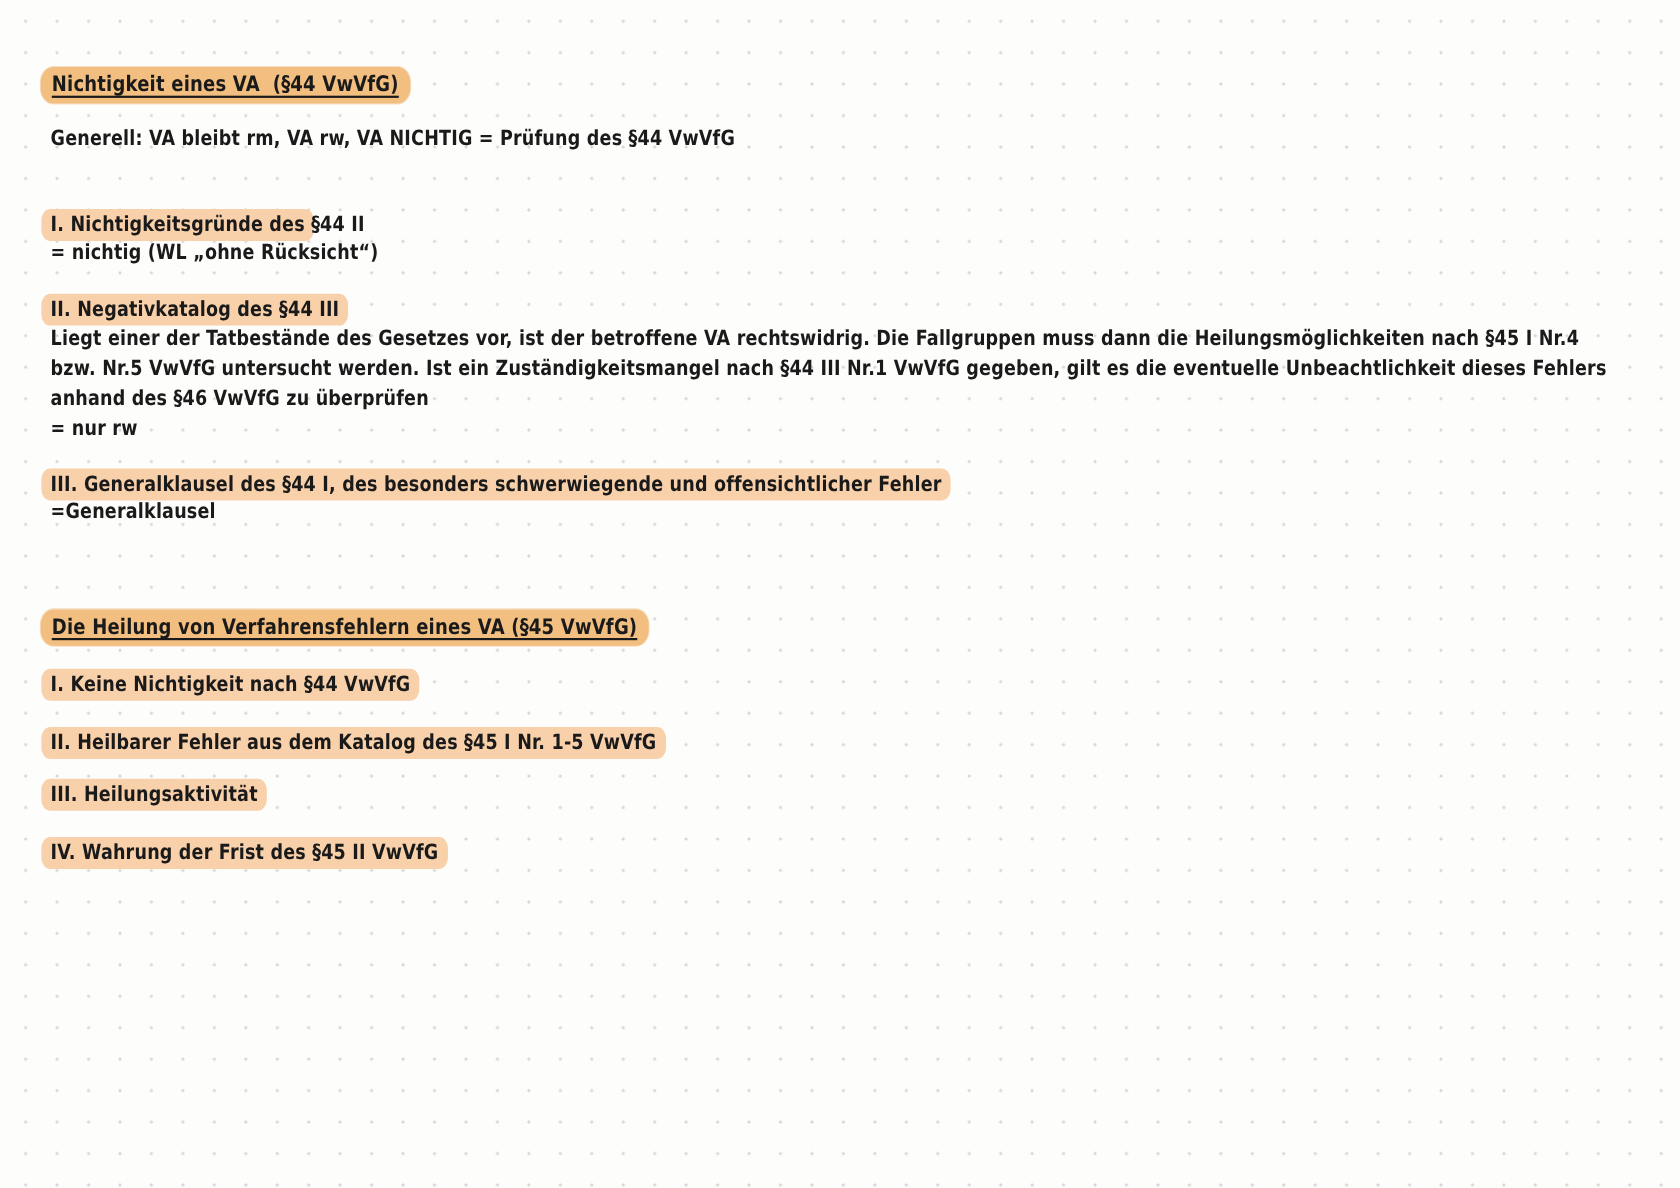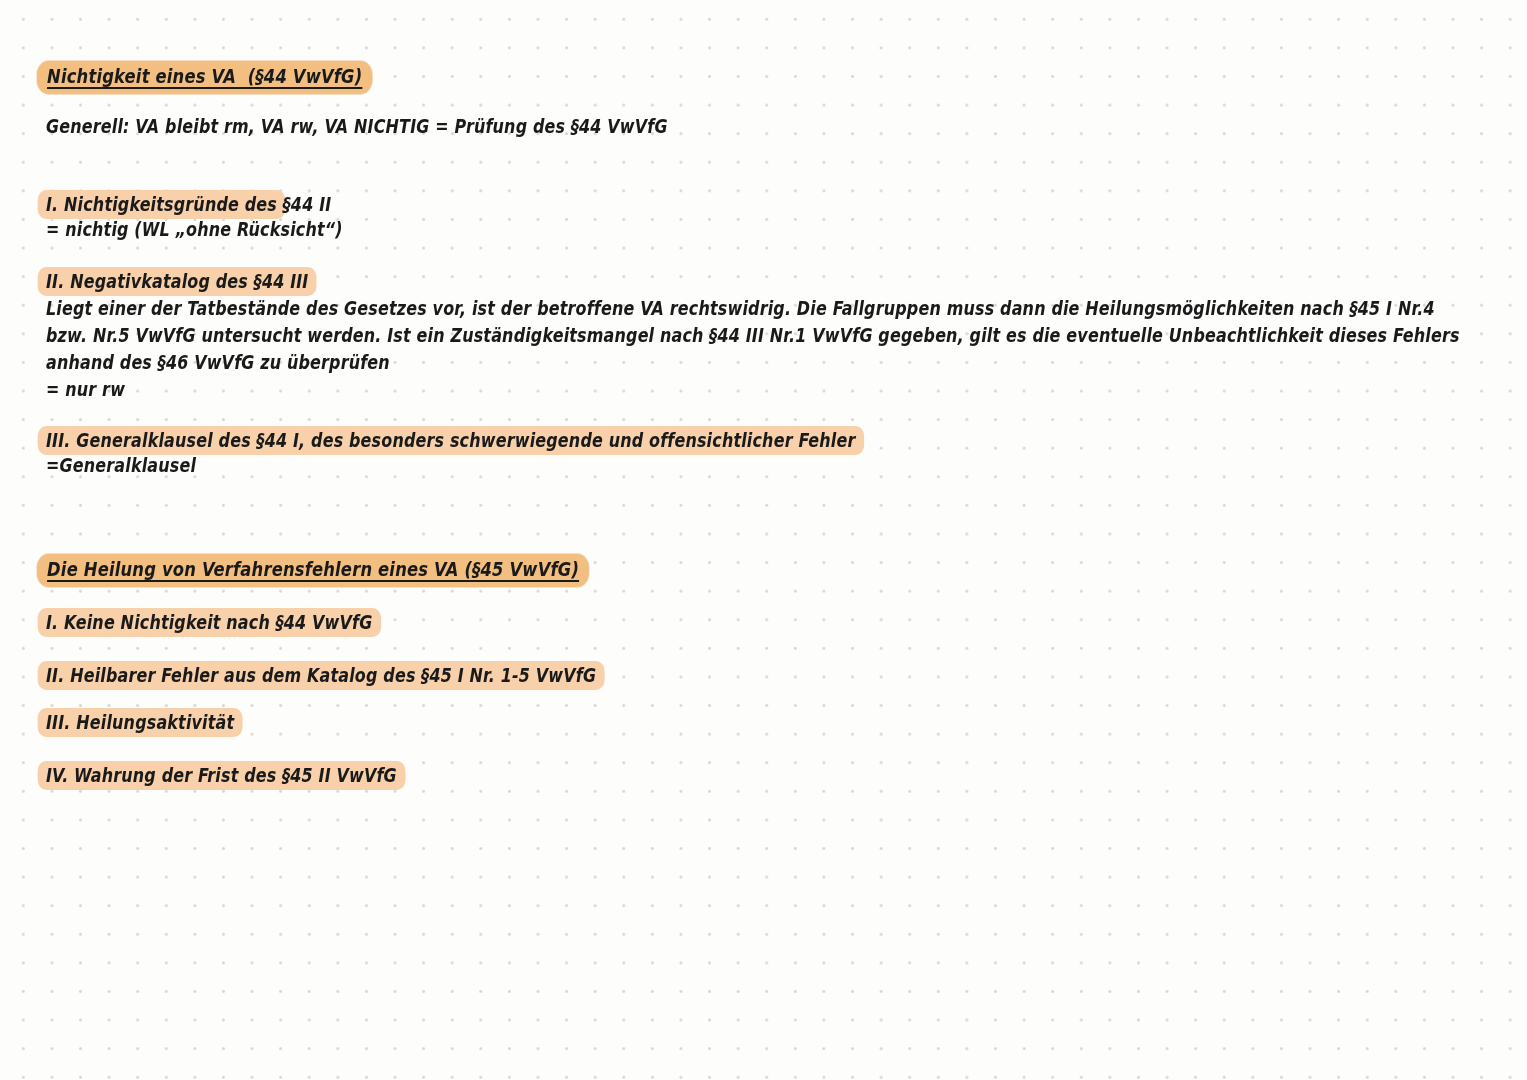--- a/index.html
+++ b/index.html
@@ -16,21 +16,20 @@
     background-image: radial-gradient(circle, #d7d7d7 1.1px, rgba(215,215,215,0) 1.7px);
     background-size: 28.6px 28.6px;
     background-position: 9px 5px;
     font-family: "DejaVu Sans", sans-serif;
     font-weight: 700;
     color: #1a1a1a;
   }
   #note-page {
     position: absolute;
     inset: 0;
-    font-style: italic;
   }
   .line {
     position: absolute;
     left: 46px;
     font-size: 19px;
     line-height: 27px;
     white-space: pre;
     transform: scaleX(0.84);
     transform-origin: left center;
     letter-spacing: 0.2px;

